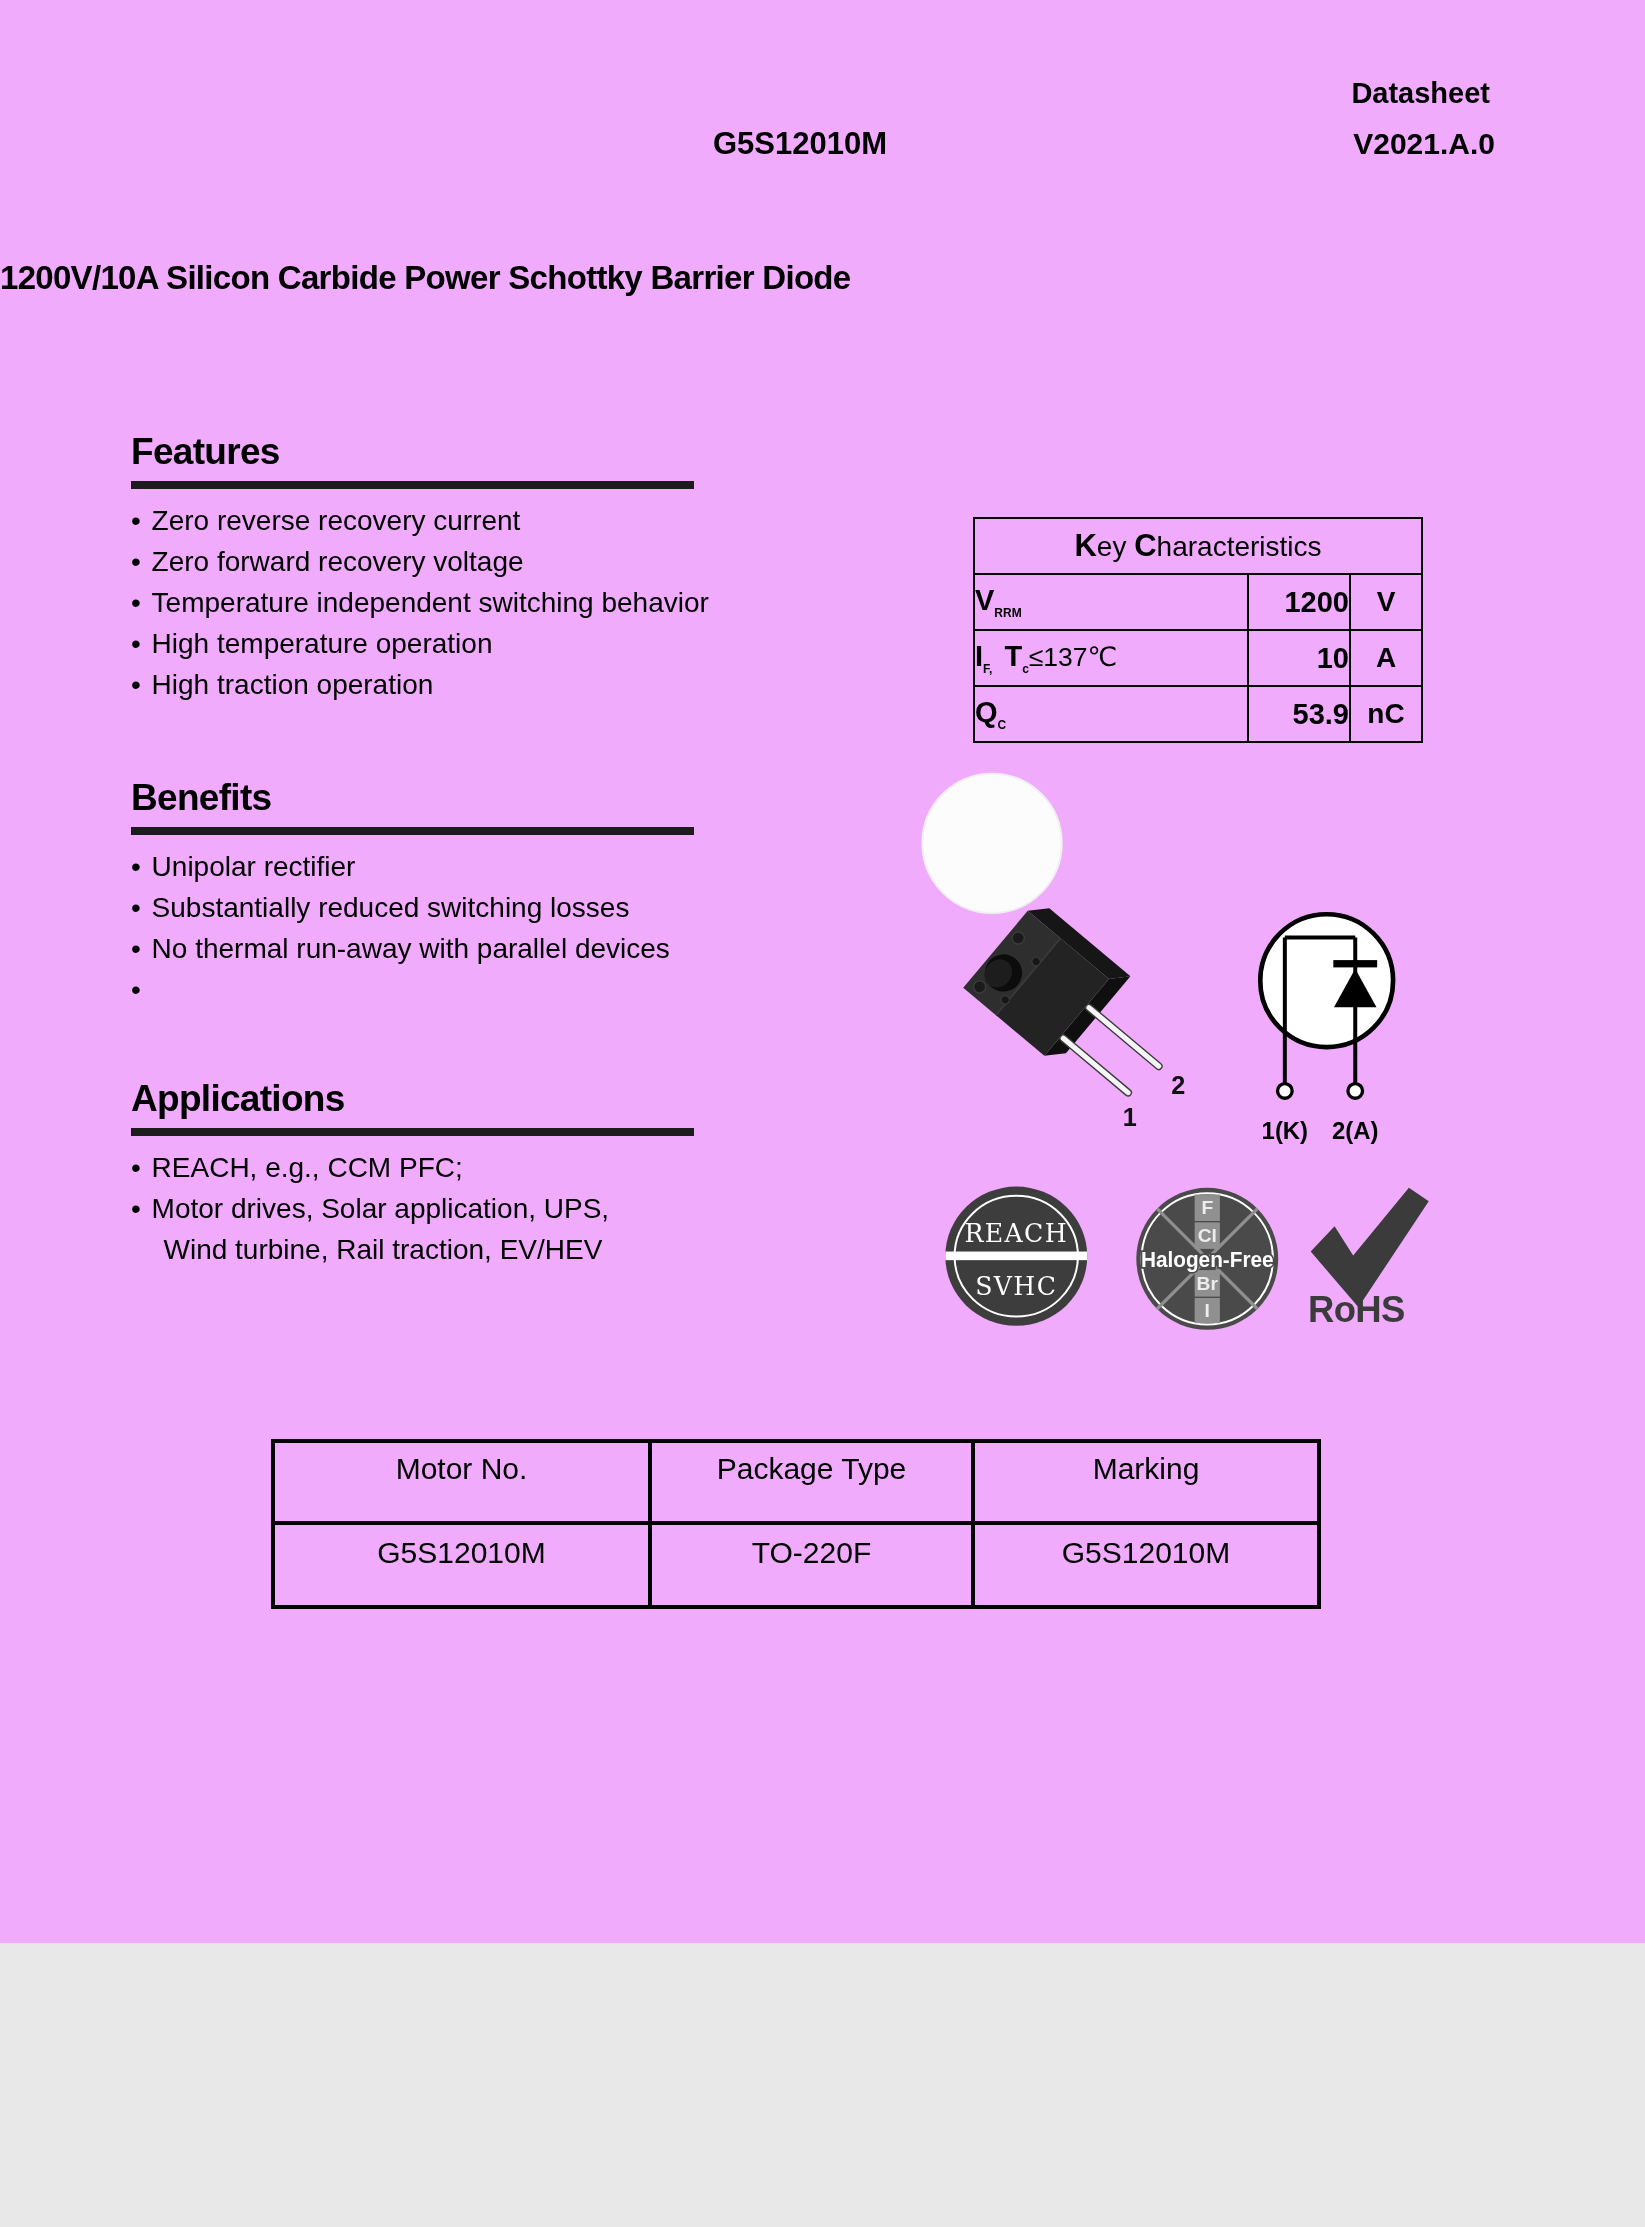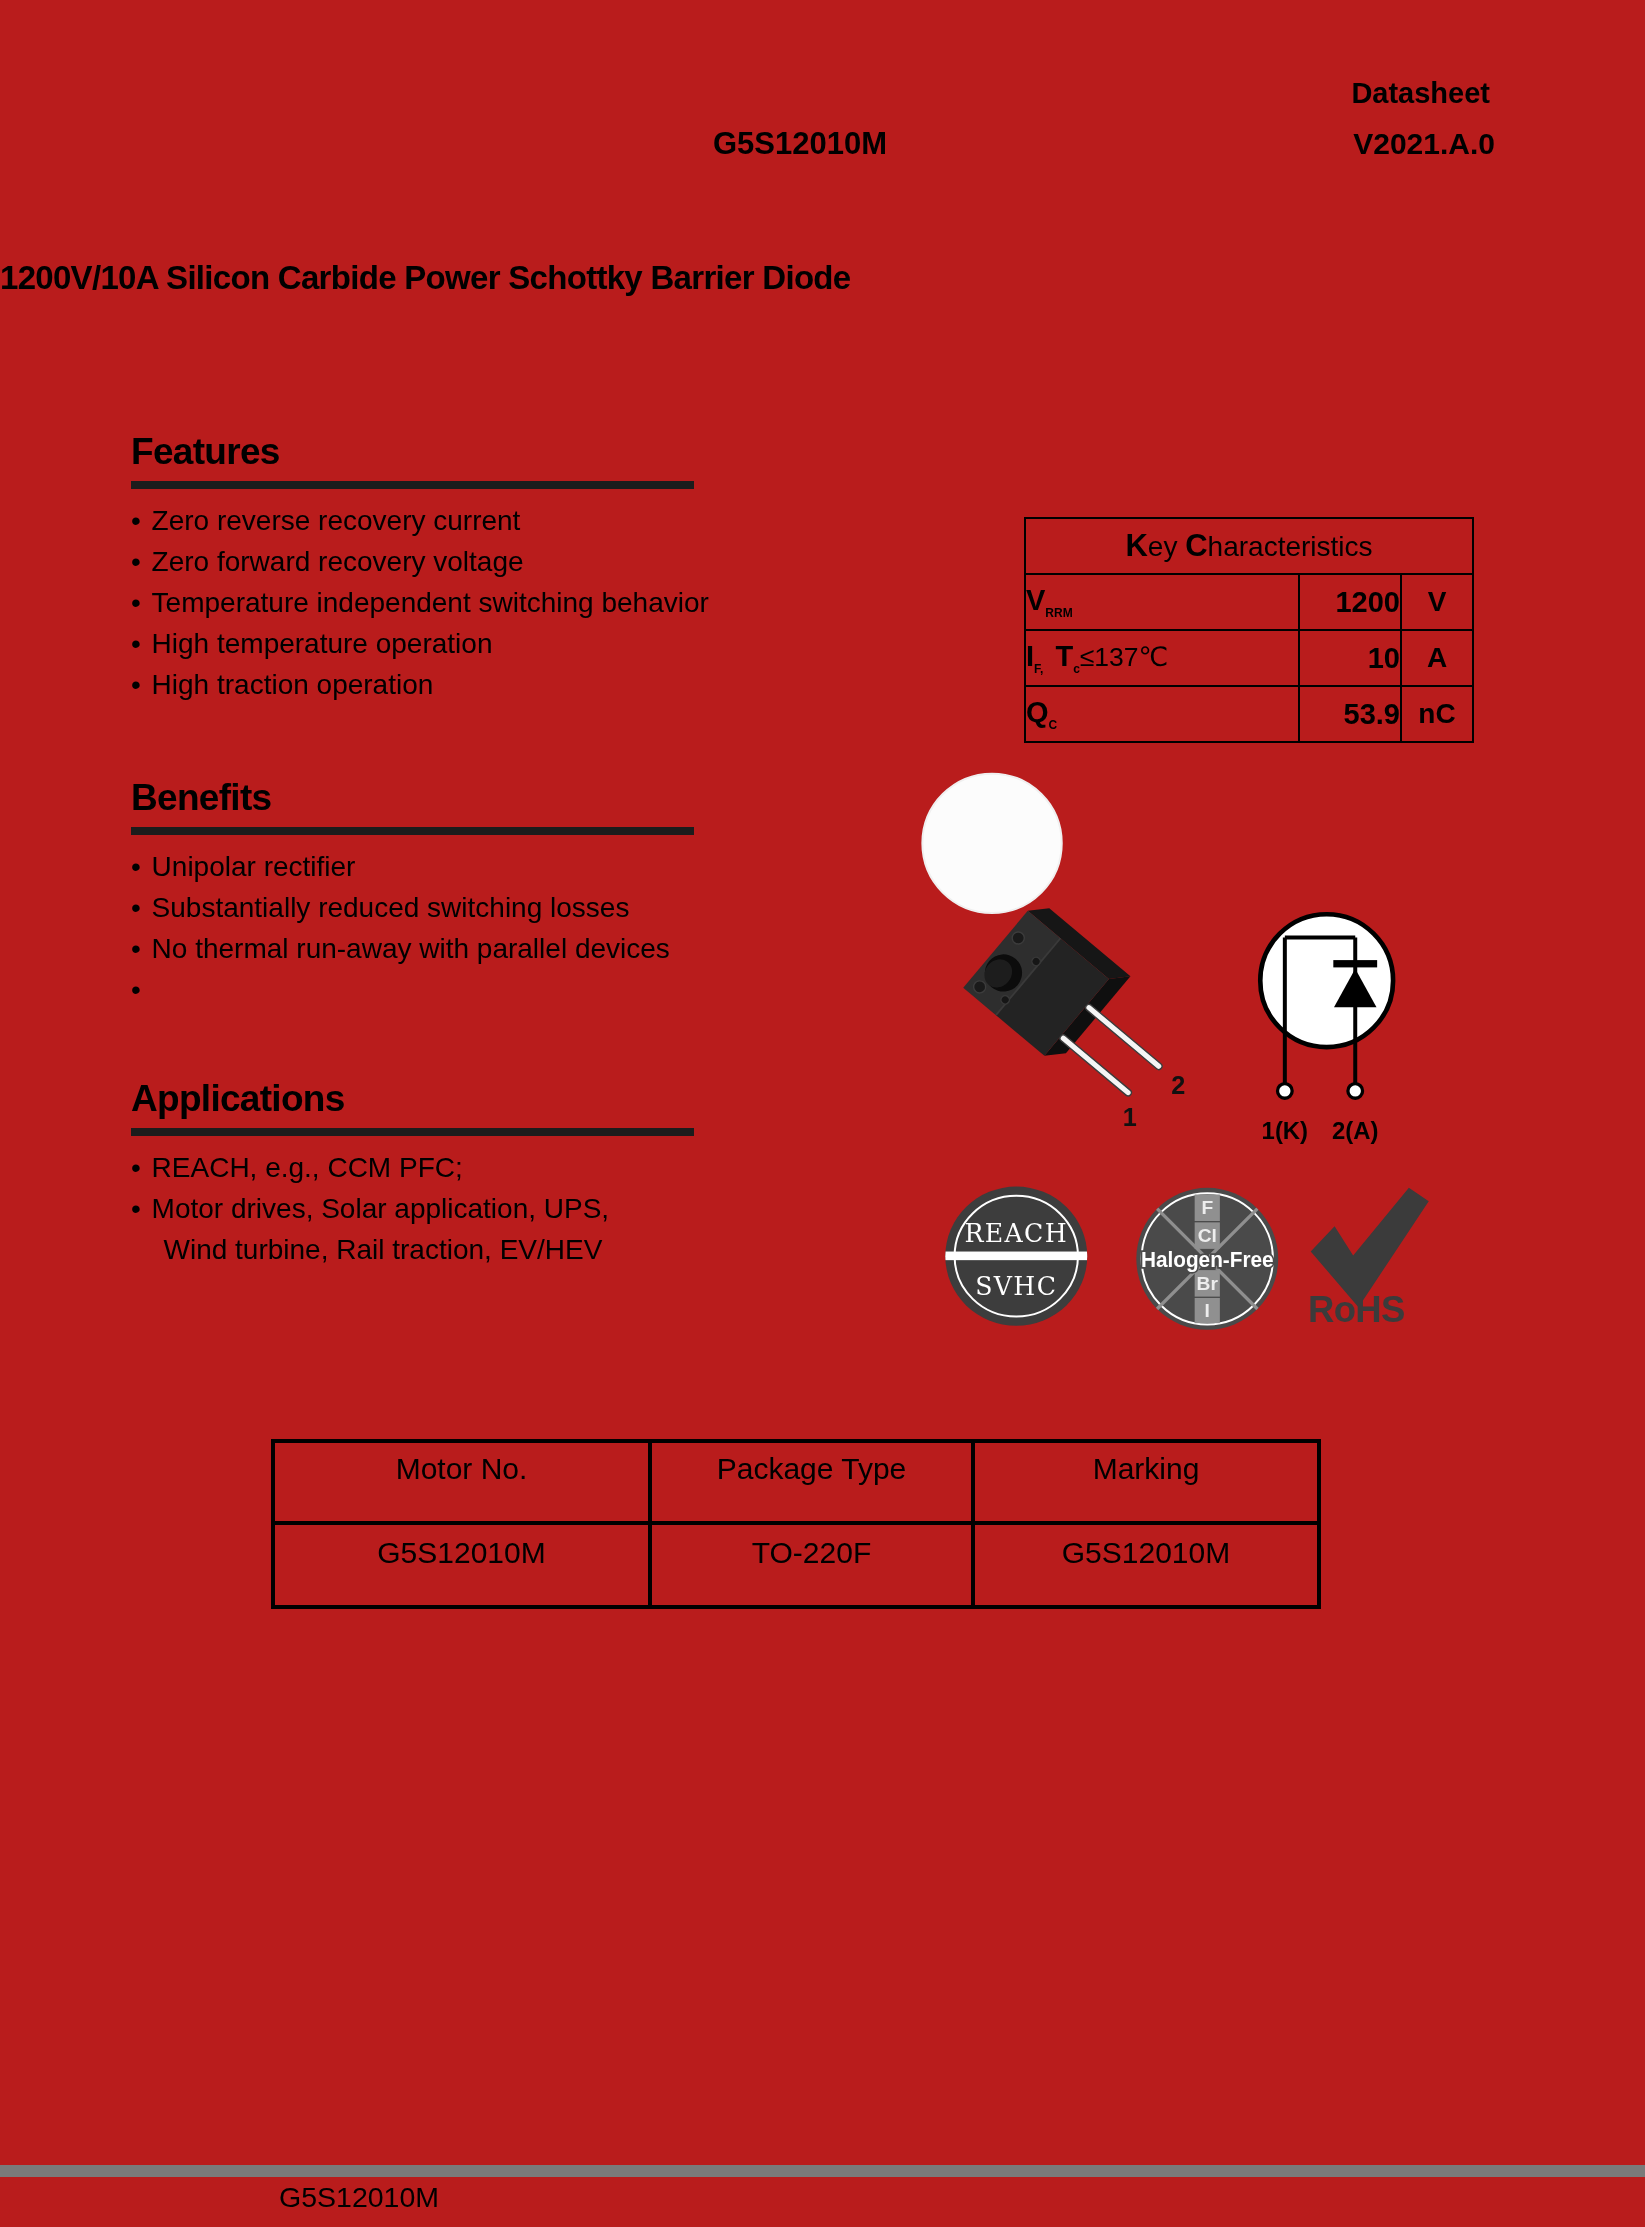--- a/index.html
+++ b/index.html
@@ -1,17 +1,17 @@
 <!DOCTYPE html>
 <html style="font-size:10.6px"><head>
 <meta charset="utf-8">
 <style>
   html,body{margin:0;padding:0;background:#e8e8e8;}
   .page{
-    position:relative; width:1645px; height:2227px; background:#b91c1c;
+    position:relative; width:1645px; height:1943px; background:#f0abfc;
     font-family:"Liberation Sans","DejaVu Sans",sans-serif; color:#000;
     margin:0 auto; overflow:hidden;
   }
   .abs{position:absolute;}
 
   
   .doc-label{top:77px; right:155px; font-size:29px; font-weight:bold;}
   .part-header{top:126px; left:713px; font-size:31px; font-weight:bold;}
   .version{top:127px; right:150px; font-size:30px; font-weight:bold;}
   .doc-title{top:259px; left:0; right:0; text-align:left; font-size:33px; font-weight:bold; letter-spacing:-0.7px;}
@@ -22,21 +22,21 @@
   .sec-benefits{top:776px;}
   .sec-applications{top:1077px;}
   .sec-heading{font-size:37px; font-weight:700; line-height:44px; letter-spacing:-0.7px; margin:0;}
   .sec-bar{position:absolute; top:51px; left:0; width:563px; height:8px; background:#1c1c1c;}
   .sec-list{position:absolute; top:70px; left:0; margin:0; padding:0; list-style:none; width:637px;}
   .sec-list li{display:flex; line-height:41px; font-size:28px; margin:0;}
   .sec-list .dot{width:20.6px; flex:0 0 20.6px;}
   .sec-list .cont{padding-left:32.5px;}
 
   
-  .kc-table-wrap{left:1024px; top:517px; width:448px;}
+  .kc-table-wrap{left:973px; top:517px; width:448px;}
   table.kc{border-collapse:collapse; table-layout:fixed; width:448px;}
   table.kc td{border:2.7px solid #000; height:54px; vertical-align:middle; padding:0;}
   td.kc-head{text-align:center; font-size:28px; padding-bottom:6.6px;}
   .kc-big{font-size:31px; font-weight:bold;}
   td.kc-param{padding-left:14.6px; padding-bottom:5.3px;}
   .sym{font-size:29px; font-weight:bold;}
   .sub{font-size:12px; font-weight:bold; vertical-align:-7.3px;}
   .sym2{margin-left:12px;}
   .cond{font-size:26.5px; font-weight:400;}
   td.kc-value{text-align:right; padding-right:10.6px; font-size:29px; font-weight:bold; padding-bottom:5.3px;}

